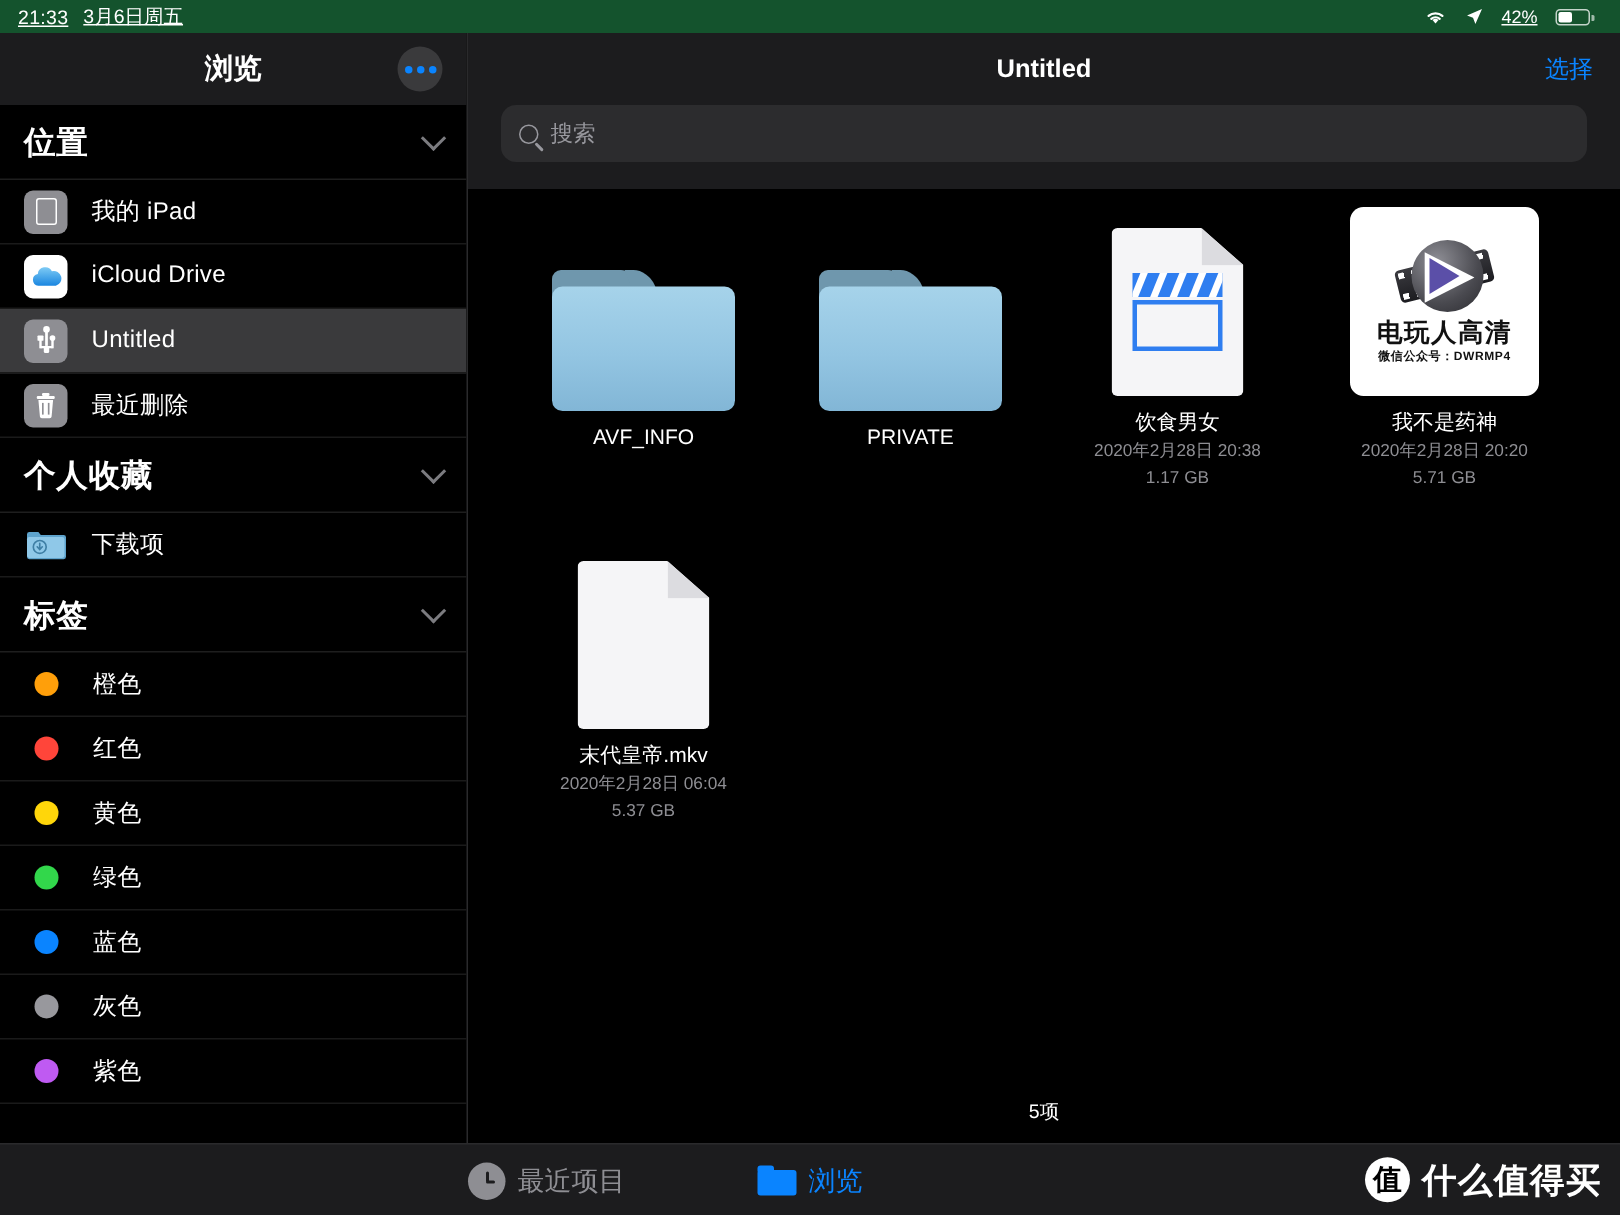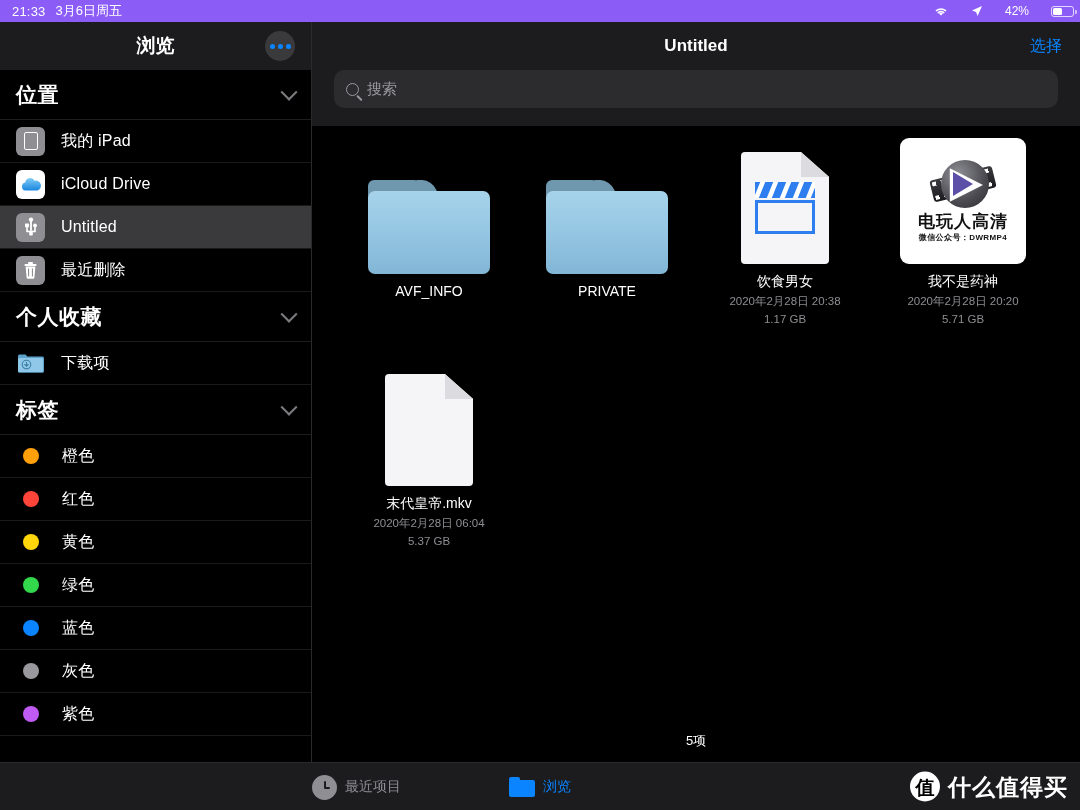--- a/index.html
+++ b/index.html
@@ -9,24 +9,25 @@
     font-family: "Liberation Sans", "DejaVu Sans", sans-serif;
     overflow: hidden;
     -webkit-font-smoothing: antialiased;
   }
   #root { position: relative; width: 1080px; height: 810px; background: #000; }
 
   
   .status-bar {
     position: absolute; top: 0; left: 0; width: 1080px; height: 22px;
     display: flex; align-items: center; color: #fff; font-size: 13px;
-    background: #8b5cf6;
+    background: #14532d;
+    text-decoration: underline;
   }
   .status-left { display: flex; align-items: center; gap: 10px; padding-left: 12px; }
-  .status-right { margin-left: auto; display: flex; align-items: center; gap: 22px; padding-right: 6px; }
+  .status-right { margin-left: auto; display: flex; align-items: center; gap: 12px; padding-right: 20px; }
   .status-time { font-size: 13px; letter-spacing: .2px; }
   .status-date { font-size: 13px; }
   .batt-pct { font-size: 12px; }
   .batt-shell {
     width: 23px; height: 11px; border: 1.2px solid rgba(255,255,255,.75);
     border-radius: 3px; position: relative; display: inline-block;
   }
   .batt-shell::after {
     content: ""; position: absolute; right: -3.5px; top: 3px;
     width: 2px; height: 4px; background: rgba(255,255,255,.6); border-radius: 0 1px 1px 0;
@@ -183,21 +184,21 @@
   .count { text-align: center; color: #fff; font-size: 13px; font-weight: 400; position: absolute; left: 0; width: 768px; top: 710px; }
 
   
   .tabbar {
     position: absolute; left: 0; bottom: 0; width: 1080px; height: 48px;
     background: #1c1c1e; border-top: 1px solid #2a2a2c;
   }
   .tab { position: absolute; top: 0; height: 48px; display: flex; align-items: center; gap: 8px; }
   .tab-recents { left: 312px; }
   .tab-browse { left: 50%; transform: translateX(-50%); }
-  .tab .tl { font-size: 14px; }
+  .tab .tl { font-size: 18px; }
   .tab-recents .tl { color: #8e8e93; }
   .tab-browse .tl { color: #0a84ff; }
   .clock { width: 25px; height: 25px; border-radius: 50%; background: #8e8e93; position: relative; }
   .clock::before { content: ""; position: absolute; left: 11.5px; top: 6px; width: 2px; height: 7px; background: #1c1c1e; border-radius: 1px; }
   .clock::after { content: ""; position: absolute; left: 12px; top: 12px; width: 6px; height: 2px; background: #1c1c1e; border-radius: 1px; }
   .folder-sm { width: 26px; height: 20px; position: relative; }
   .folder-sm .t { position: absolute; left: 0; top: 0; width: 11px; height: 4px; background: #0a84ff; border-radius: 2px 2px 0 0; }
   .folder-sm .b { position: absolute; left: 0; top: 3px; width: 26px; height: 17px; background: #0a84ff; border-radius: 2px; }
 
   .watermark {

